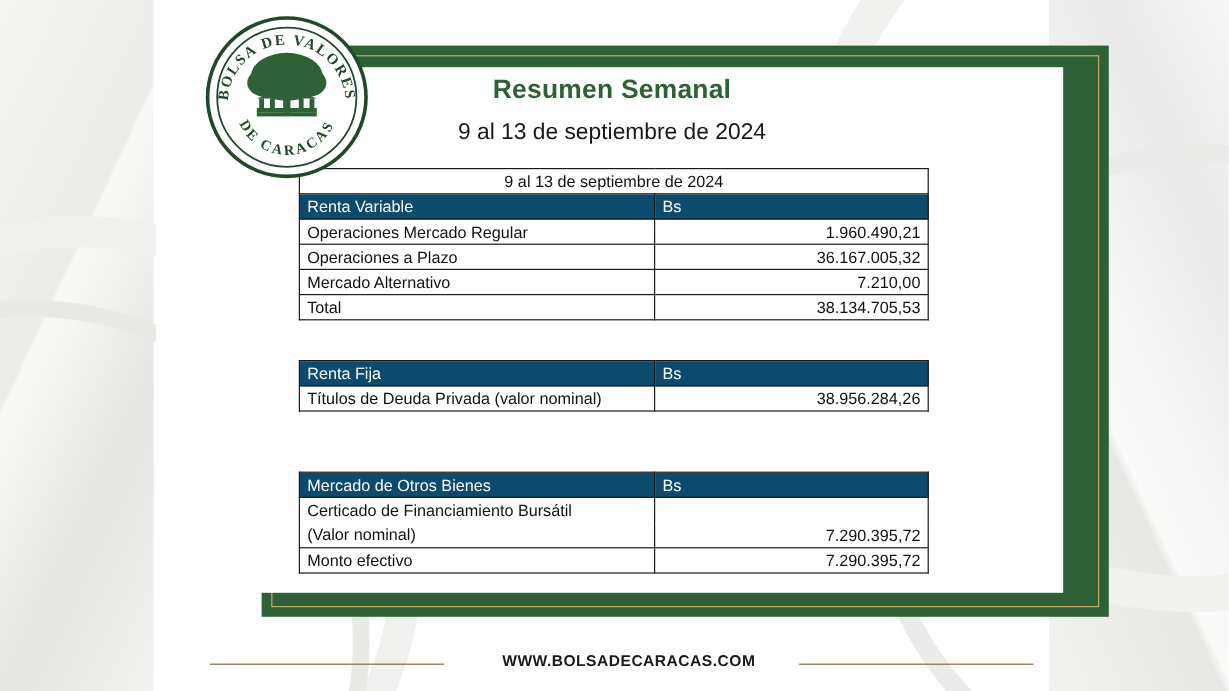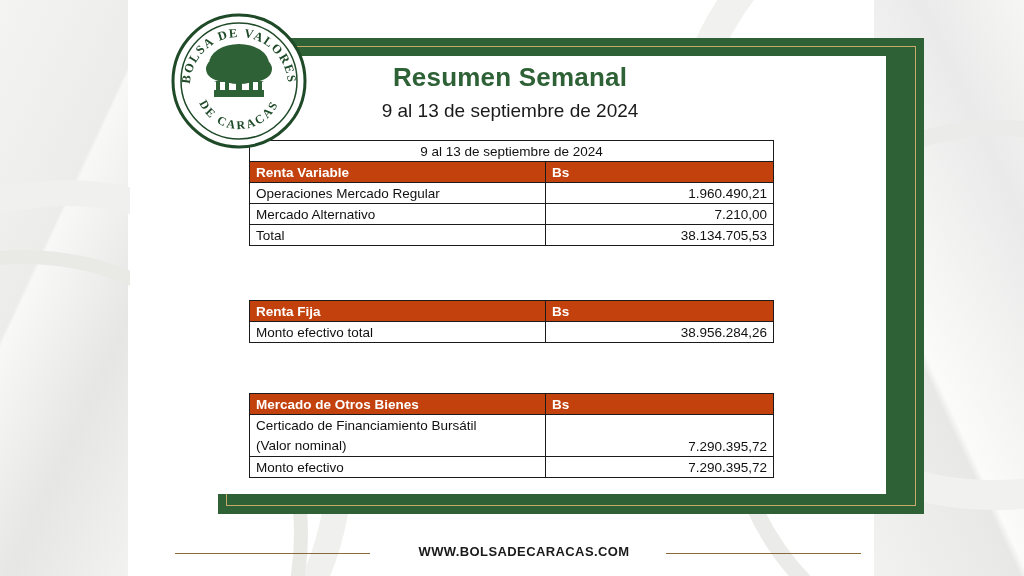--- a/index.html
+++ b/index.html
@@ -83,21 +83,21 @@
     z-index: 20;
   }
 
   
   .title {
     position: absolute;
     left: 260px; top: 62px;
     width: 500px;
     text-align: center;
     color: #2f6137;
-    font-size: 26px;
+    font-size: 22px;
     font-weight: bold;
     letter-spacing: 0.2px;
   }
   .subtitle {
     position: absolute;
     left: 260px; top: 100px;
     width: 500px;
     text-align: center;
     color: #1a1a1a;
     font-size: 19px;
@@ -113,23 +113,23 @@
     table-layout: fixed;
   }
   .tbl td, .tbl th {
     border: 1px solid #1b1b1b;
     padding: 2px 6px;
     font-weight: normal;
     height: 21px;
     box-sizing: border-box;
   }
   .tbl .hdr-row td {
-    background: #c2410c;
+    background: #0c4a6e;
     color: #ffffff;
-    font-weight: bold;
+    font-weight: normal;
     margin-top: 14px;
   }
   .tbl .caption-row td {
     text-align: center;
     font-size: 13.5px;
     border-bottom: 1px solid #1b1b1b;
   }
   .num {
     text-align: right;
   }
@@ -226,20 +226,24 @@
     </tr>
     <tr class="hdr-row">
       <td>Renta Variable</td>
       <td class="hdr-center">Bs</td>
     </tr>
     <tr>
       <td>Operaciones Mercado Regular</td>
       <td class="num">1.960.490,21</td>
     </tr>
     <tr>
+      <td>Operaciones a Plazo</td>
+      <td class="num">36.167.005,32</td>
+    </tr>
+    <tr>
       <td>Mercado Alternativo</td>
       <td class="num">7.210,00</td>
     </tr>
     <tr>
       <td class="lbl-right">Total</td>
       <td class="num">38.134.705,53</td>
     </tr>
   </tbody>
 </table>
 
@@ -247,21 +251,21 @@
   <colgroup>
       <col class="c-label">
       <col class="c-value">
     </colgroup>
   <tbody>
     <tr class="hdr-row">
       <td>Renta Fija</td>
       <td class="hdr-center">Bs</td>
     </tr>
     <tr>
-      <td class="lbl-right">Monto efectivo total</td>
+      <td>Títulos de Deuda Privada (valor nominal)</td>
       <td class="num">38.956.284,26</td>
     </tr>
   </tbody>
 </table>
 
 <table class="tbl" id="table-otros">
   <colgroup>
       <col class="c-label">
       <col class="c-value">
     </colgroup>

